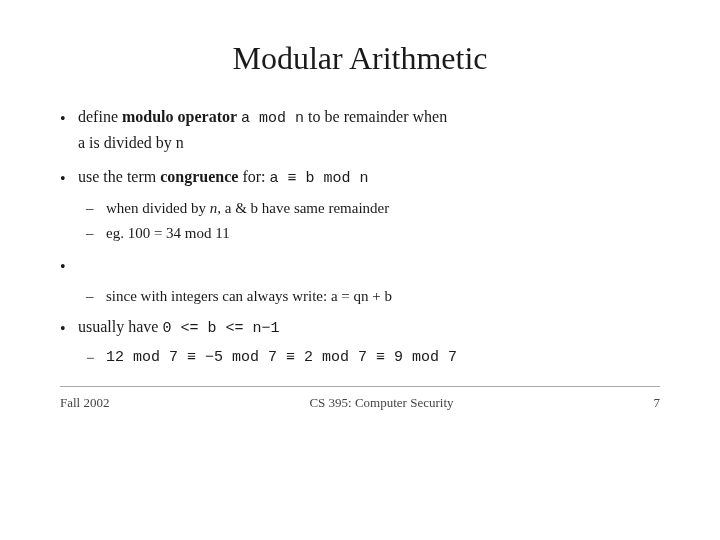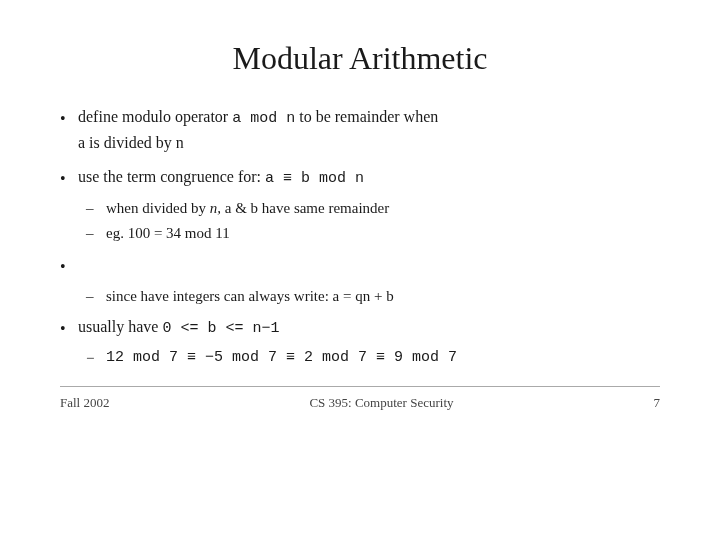--- a/index.html
+++ b/index.html
@@ -68,21 +68,21 @@
     .dash {
       min-width: 20px;
     }
 
     code, .mono {
       font-family: Liberation Mono, monospace;
       font-size: 15px;
     }
 
     .bold {
-      font-weight: normal;
+      font-weight: bold;
     }
 
     .footer {
       display: flex;
       justify-content: space-between;
       align-items: center;
       border-top: 1px solid #aaa;
       padding-top: 8px;
       font-size: 13px;
       color: #444;
@@ -135,21 +135,21 @@
       </div>
     </div>
 
     <div class="bullet-item">
       <span class="bullet-dot">•</span>
     </div>
 
     <div class="sub-list">
       <div class="sub-item">
         <span class="dash">–</span>
-        <span>since have integers can always write: a = qn + b</span>
+        <span>since with integers can always write: a = qn + b</span>
       </div>
     </div>
 
     <div class="bullet-item">
       <span class="bullet-dot">•</span>
       <span class="bullet-text">
         usually have <span class="mono">0 &lt;= b &lt;= n−1</span>
       </span>
     </div>
 

